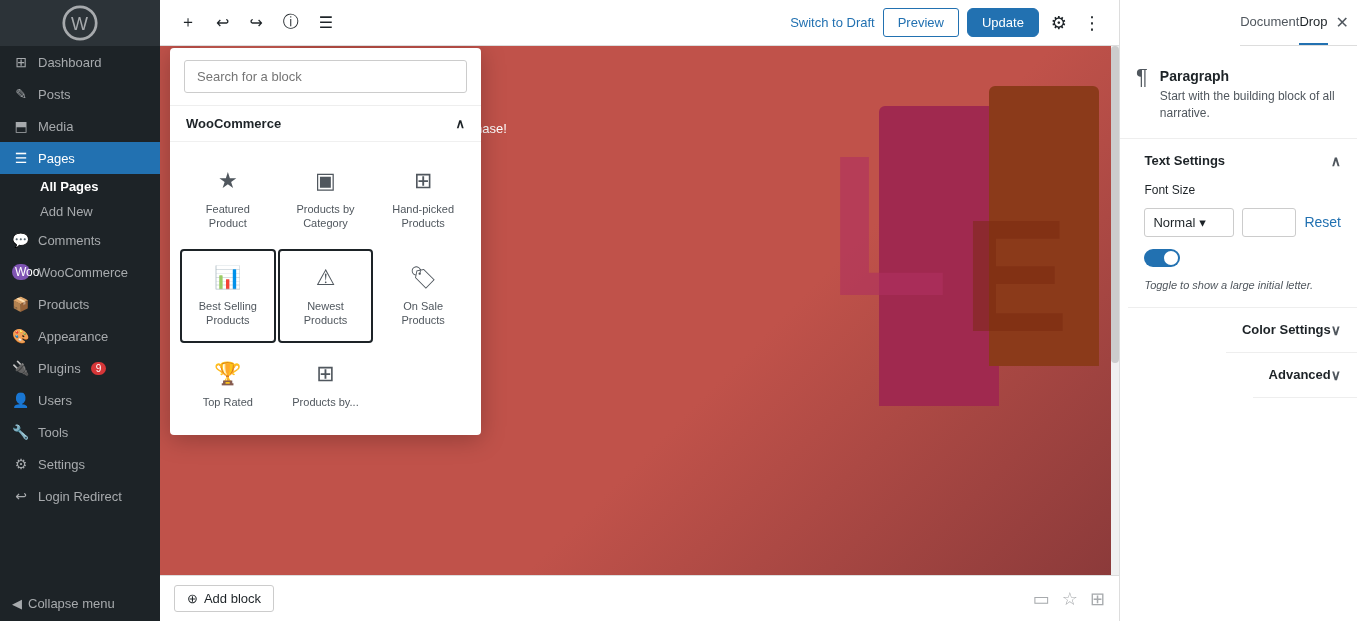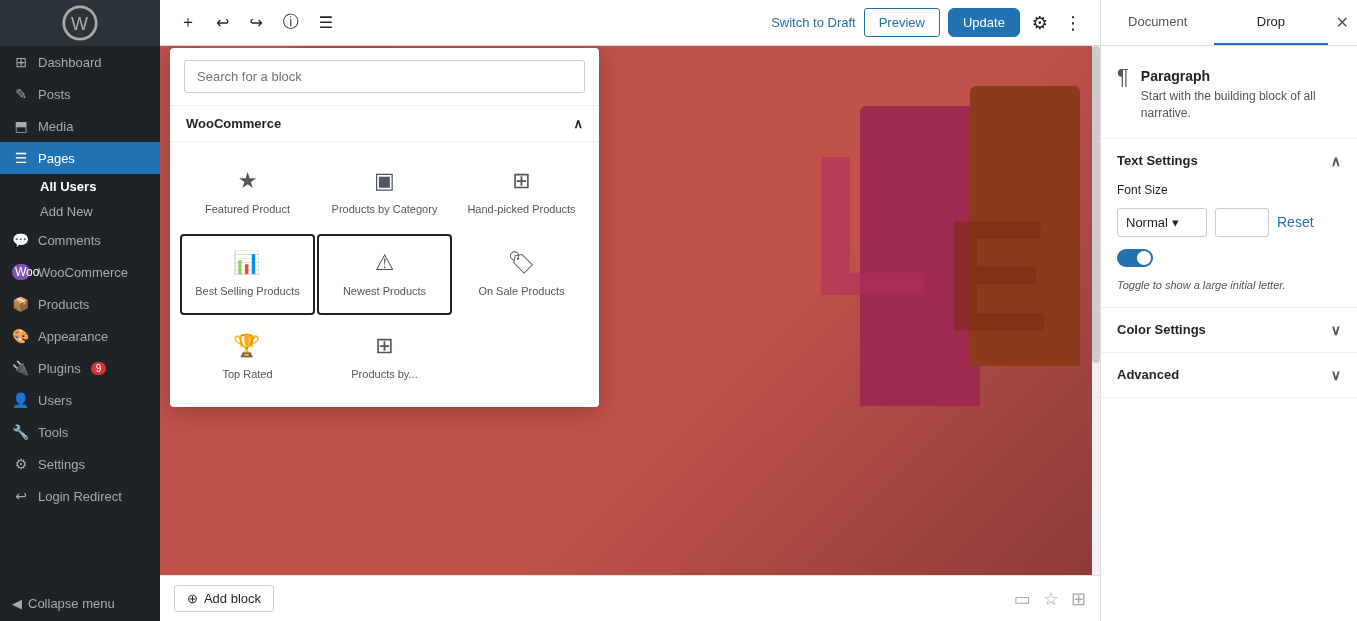--- a/index.html
+++ b/index.html
@@ -125,21 +125,21 @@
     .shop-btn {
       background: #f5a623; color: #fff; border: none; padding: 10px 24px;
       font-size: 15px; border-radius: 3px; cursor: pointer; font-weight: 600;
     }
 
     
     .block-picker {
       position: absolute;
       top: 2px;
       left: 10px;
-      width: 429px;
+      width: 311px;
       background: #fff;
       border-radius: 4px;
       box-shadow: 0 4px 24px rgba(0,0,0,0.25);
       z-index: 100;
       overflow: hidden;
     }
     .block-search {
       padding: 12px 14px;
       border-bottom: 1px solid #eee;
     }
@@ -200,27 +200,28 @@
     .add-block-btn {
       display: flex; align-items: center; gap: 6px;
       background: none; border: 1px solid #ccc; border-radius: 3px;
       padding: 5px 12px; cursor: pointer; color: #1d2327; font-size: 13px;
     }
     .bottom-icons { display: flex; gap: 12px; color: #a7aaad; font-size: 18px; }
     .bottom-icon { cursor: pointer; }
 
     
     .right-panel {
-      width: 257px;
+      width: 238px;
       background: #fff;
       border-left: 1px solid #ddd;
       display: flex;
       flex-direction: column;
       overflow-y: auto;
       flex-shrink: 0;
+      align-items: flex-end;
     }
     .right-panel-tabs {
       display: flex;
       border-bottom: 1px solid #ddd;
       align-items: center;
       position: relative;
     }
     .right-tab {
       flex: 1;
       text-align: center;
@@ -338,21 +339,21 @@
   <div class="sidebar-item">
     <span class="icon">⬒</span>
     <span>Media</span>
   </div>
   <div class="sidebar-item active">
     <span class="icon">☰</span>
     <span>Pages</span>
   </div>
   <div class="sidebar-submenu">
     <div class="sidebar-item active-sub">
-      <span>All Users</span>
+      <span>All Pages</span>
     </div>
     <div class="sidebar-item">
       <span>Add New</span>
     </div>
   </div>
   <div class="sidebar-item">
     <span class="icon">💬</span>
     <span>Comments</span>
   </div>
   <div class="sidebar-item">

